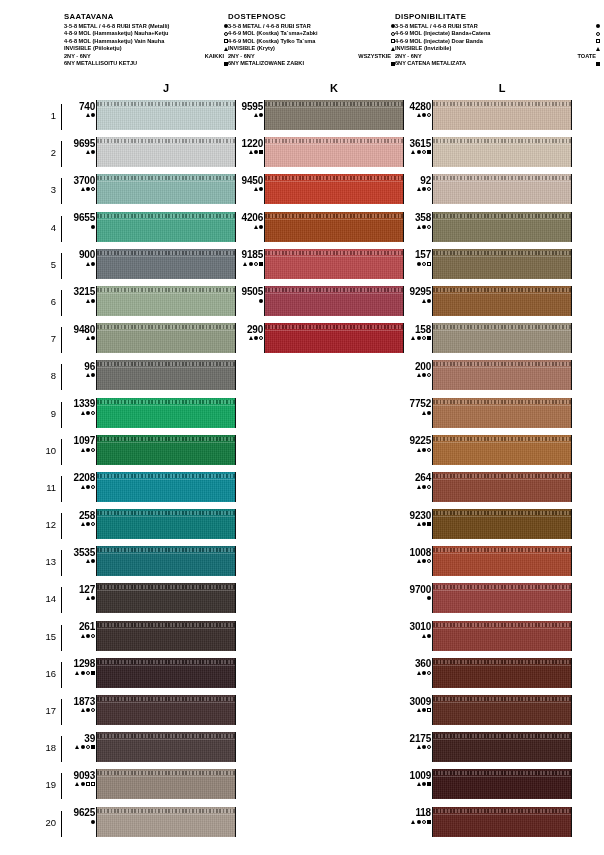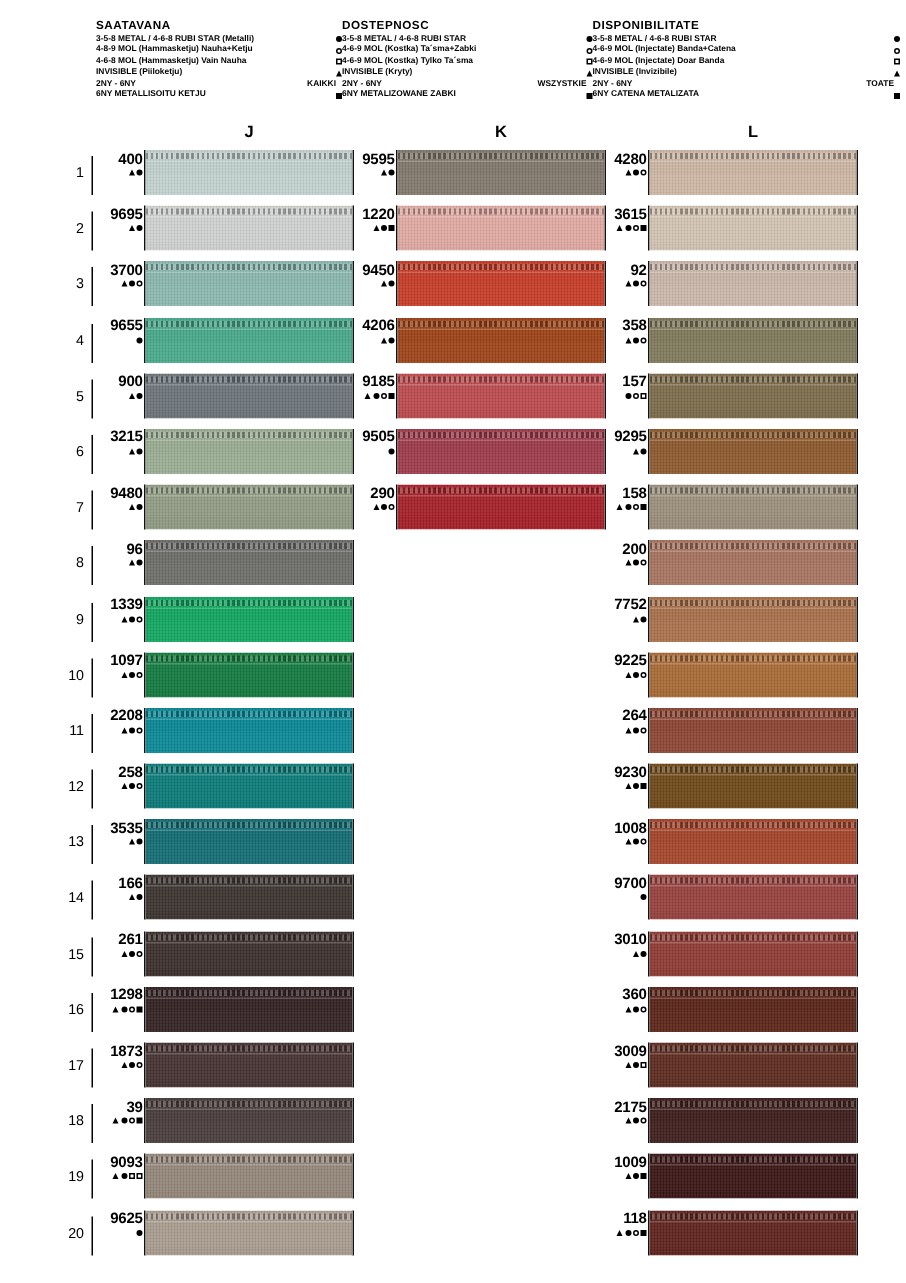--- a/index.html
+++ b/index.html
@@ -253,21 +253,21 @@
 
   <div class="col-head ch-j">J</div>
   <div class="col-head ch-k">K</div>
   <div class="col-head ch-l">L</div>
 
   <div class="grid" id="grid">
       <div class="row">
         <div class="rownum">1</div>
         <div class="rowtick"></div>
         <div class="cell cell-j">
-          <div class="code">400</div>
+          <div class="code">740</div>
           <div class="syms">
             <span class="sym sym-triangle"></span>
             <span class="sym sym-filled-circle"></span>
           </div>
           <div class="swatch" title="740">
             <div class="tape" style="background: rgb(194, 210, 208);"></div>
             <div class="grain" style="background-image: repeating-linear-gradient(90deg, rgba(255, 255, 255, 0.1) 0px, rgba(255, 255, 255, 0.1) 1px, rgba(0, 0, 0, 0.1) 1px, rgba(0, 0, 0, 0.1) 2px), repeating-linear-gradient(0deg, rgba(255, 255, 255, 0.07) 0px, rgba(255, 255, 255, 0.07) 1px, rgba(0, 0, 0, 0.07) 1px, rgba(0, 0, 0, 0.07) 2px);"></div>
             <div class="teeth" style="background-image: repeating-linear-gradient(90deg, rgba(0, 0, 0, 0.55) 0px, rgba(0, 0, 0, 0.55) 1.6px, rgba(255, 255, 255, 0.35) 1.6px, rgba(255, 255, 255, 0.35) 3.4px);"></div>
             <div class="seamline"></div>
           </div>
@@ -754,21 +754,21 @@
             <div class="grain" style="background-image: repeating-linear-gradient(90deg, rgba(255, 255, 255, 0.1) 0px, rgba(255, 255, 255, 0.1) 1px, rgba(0, 0, 0, 0.1) 1px, rgba(0, 0, 0, 0.1) 2px), repeating-linear-gradient(0deg, rgba(255, 255, 255, 0.07) 0px, rgba(255, 255, 255, 0.07) 1px, rgba(0, 0, 0, 0.07) 1px, rgba(0, 0, 0, 0.07) 2px);"></div>
             <div class="teeth" style="background-image: repeating-linear-gradient(90deg, rgba(0, 0, 0, 0.55) 0px, rgba(0, 0, 0, 0.55) 1.6px, rgba(255, 255, 255, 0.35) 1.6px, rgba(255, 255, 255, 0.35) 3.4px);"></div>
             <div class="seamline"></div>
           </div>
         </div>
       </div>
       <div class="row">
         <div class="rownum">14</div>
         <div class="rowtick"></div>
         <div class="cell cell-j">
-          <div class="code">166</div>
+          <div class="code">127</div>
           <div class="syms">
             <span class="sym sym-triangle"></span>
             <span class="sym sym-filled-circle"></span>
           </div>
           <div class="swatch" title="127">
             <div class="tape" style="background: rgb(58, 51, 47);"></div>
             <div class="grain" style="background-image: repeating-linear-gradient(90deg, rgba(255, 255, 255, 0.1) 0px, rgba(255, 255, 255, 0.1) 1px, rgba(0, 0, 0, 0.1) 1px, rgba(0, 0, 0, 0.1) 2px), repeating-linear-gradient(0deg, rgba(255, 255, 255, 0.07) 0px, rgba(255, 255, 255, 0.07) 1px, rgba(0, 0, 0, 0.07) 1px, rgba(0, 0, 0, 0.07) 2px);"></div>
             <div class="teeth" style="background-image: repeating-linear-gradient(90deg, rgba(0, 0, 0, 0.55) 0px, rgba(0, 0, 0, 0.55) 1.6px, rgba(255, 255, 255, 0.35) 1.6px, rgba(255, 255, 255, 0.35) 3.4px);"></div>
             <div class="seamline"></div>
           </div>

